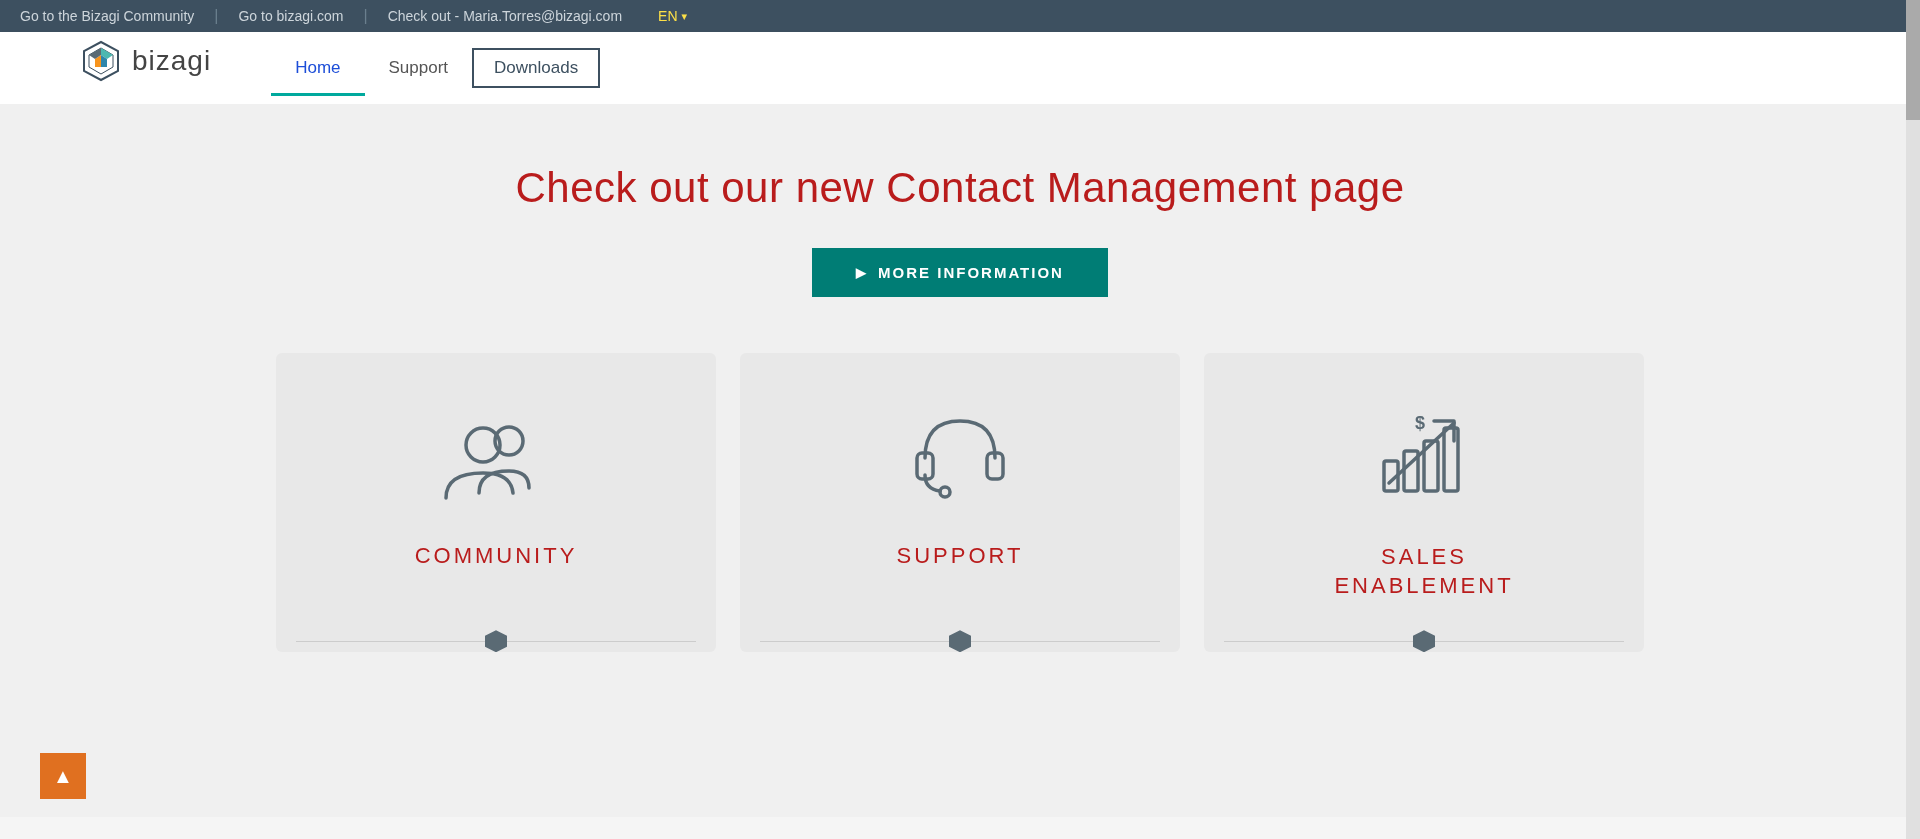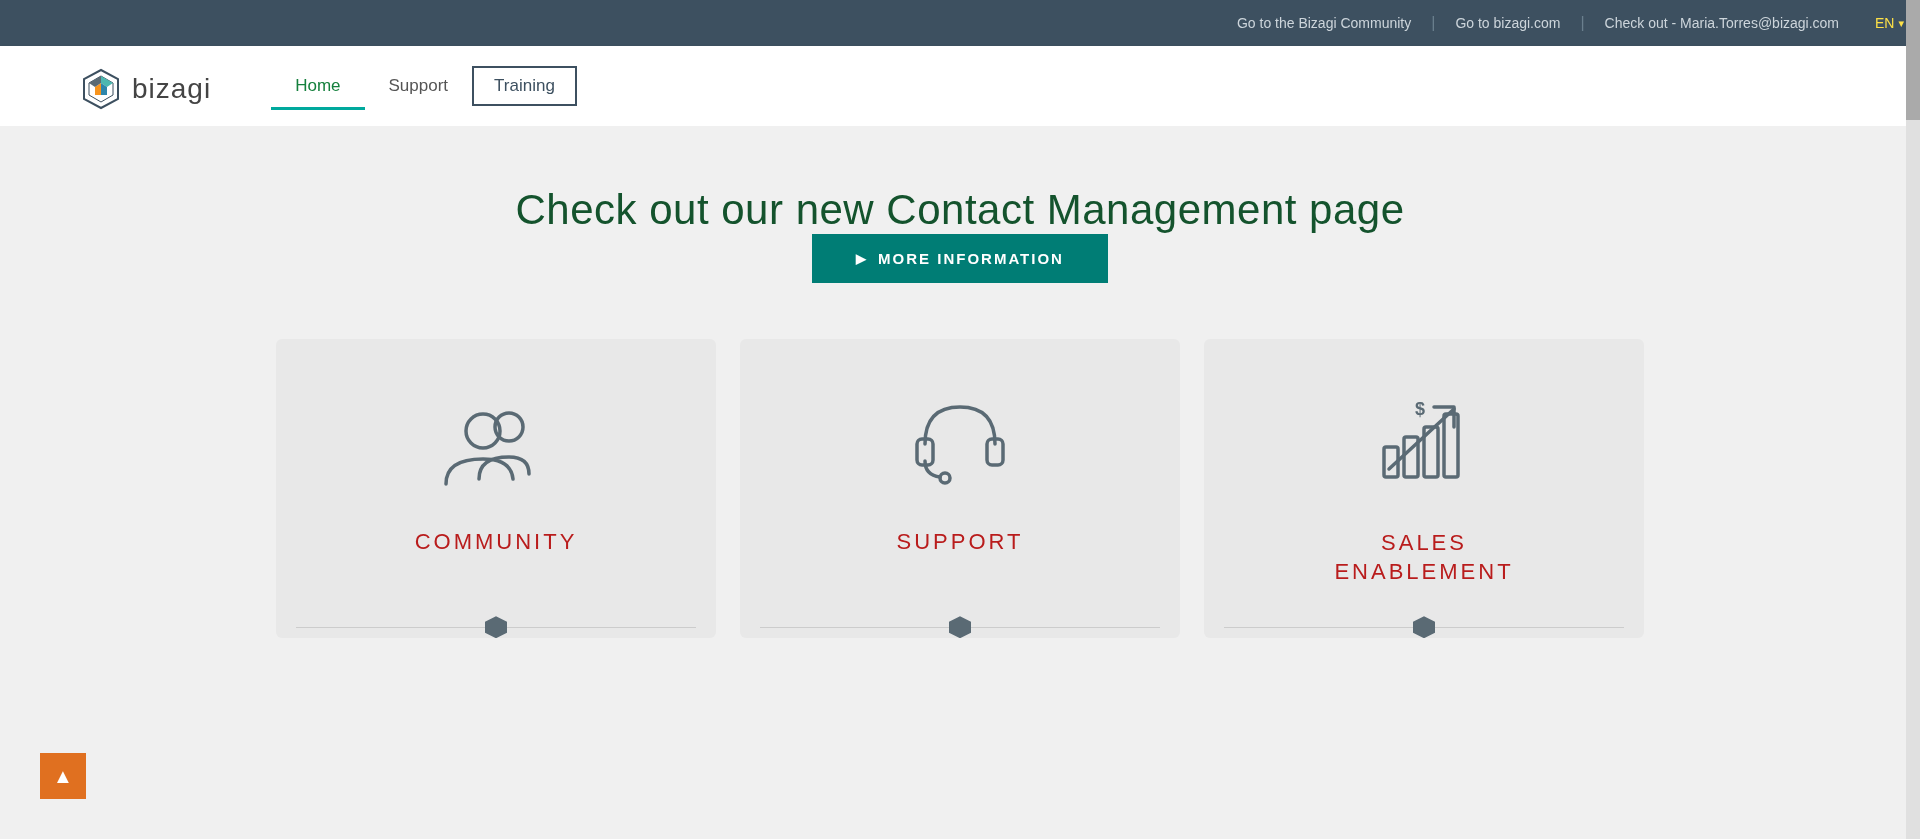--- a/index.html
+++ b/index.html
@@ -2,24 +2,24 @@
 <html><head>
   <meta charset="utf-8">
   <style>
     * { margin: 0; padding: 0; box-sizing: border-box; }
     body { font-family: 'Segoe UI', Arial, sans-serif; background: #f5f5f5; width: 1920px; min-height: 839px; overflow-x: hidden; }
 
     
     .top-bar {
       background: #3d5060;
       color: #cdd5db;
-      height: 46px;
-      display: flex;
-      align-items: center;
-      justify-content: flex-end;
+      height: 32px;
+      display: flex;
+      align-items: center;
+      justify-content: flex-start;
       gap: 0;
       font-size: 14px;
     }
     .top-bar-inner {
       display: flex;
       align-items: center;
       gap: 0;
     }
     .top-bar-link {
       color: #cdd5db;
@@ -40,24 +40,24 @@
       gap: 4px;
     }
     .top-bar-lang::after {
       content: '▾';
       font-size: 11px;
     }
 
     
     .header {
       background: #fff;
-      height: 80px;
-      display: flex;
-      align-items: flex-end;
-      padding: 16px 80px;
+      height: 72px;
+      display: flex;
+      align-items: flex-start;
+      padding: 8px 80px;
       box-shadow: 0 1px 3px rgba(0,0,0,0.08);
     }
     .logo-area {
       display: flex;
       align-items: center;
       gap: 10px;
       margin-right: 60px;
     }
     .logo-icon {
       width: 42px;
@@ -80,21 +80,21 @@
       height: 100%;
       display: flex;
       align-items: center;
       font-size: 17px;
       color: #555;
       cursor: pointer;
       text-decoration: none;
       position: relative;
     }
     .nav-item.active {
-      color: #15803d;
+      color: #1d4ed8;
     }
     .nav-item.active::after {
       content: '';
       position: absolute;
       bottom: 0;
       left: 0;
       right: 0;
       height: 3px;
       background: #00a99d;
     }
@@ -112,22 +112,23 @@
       display: flex;
       flex-direction: column;
       align-items: center;
       padding: 60px 0 0 0;
       background: #f0f0f0;
       min-height: calc(839px - 46px - 80px);
     }
     .hero-title {
       font-size: 42px;
       font-weight: 300;
-      color: #14532d;
+      color: #b91c1c;
       text-align: center;
+      margin-bottom: 36px;
       letter-spacing: 0.5px;
     }
     .more-info-btn {
       background: #007d75;
       color: #fff;
       border: none;
       padding: 16px 44px;
       font-size: 15px;
       font-weight: 600;
       letter-spacing: 2px;
@@ -260,21 +261,21 @@
       <polygon points="21,8 33,15 27,19 21,15" fill="#4db8b0"></polygon>
       <polygon points="21,15 27,19 27,27 21,27" fill="#2e86ab"></polygon>
       <polygon points="21,15 21,27 15,27 15,19" fill="#f7941d"></polygon>
       <polygon points="21,8 21,15 15,19 9,15" fill="#5a6a74"></polygon>
     </svg>
     <span class="logo-text">bizagi</span>
   </div>
   <nav class="nav">
     <a class="nav-item active">Home</a>
     <a class="nav-item">Support</a>
-    <a class="nav-item downloads">Training</a>
+    <a class="nav-item downloads">Downloads</a>
   </nav>
 </div>
 
 <div class="main">
   <h1 class="hero-title">Check out our new Contact Management page</h1>
   <button class="more-info-btn">
     <span class="btn-arrow">▶</span>
     <span>MORE INFORMATION</span>
   </button>
 

